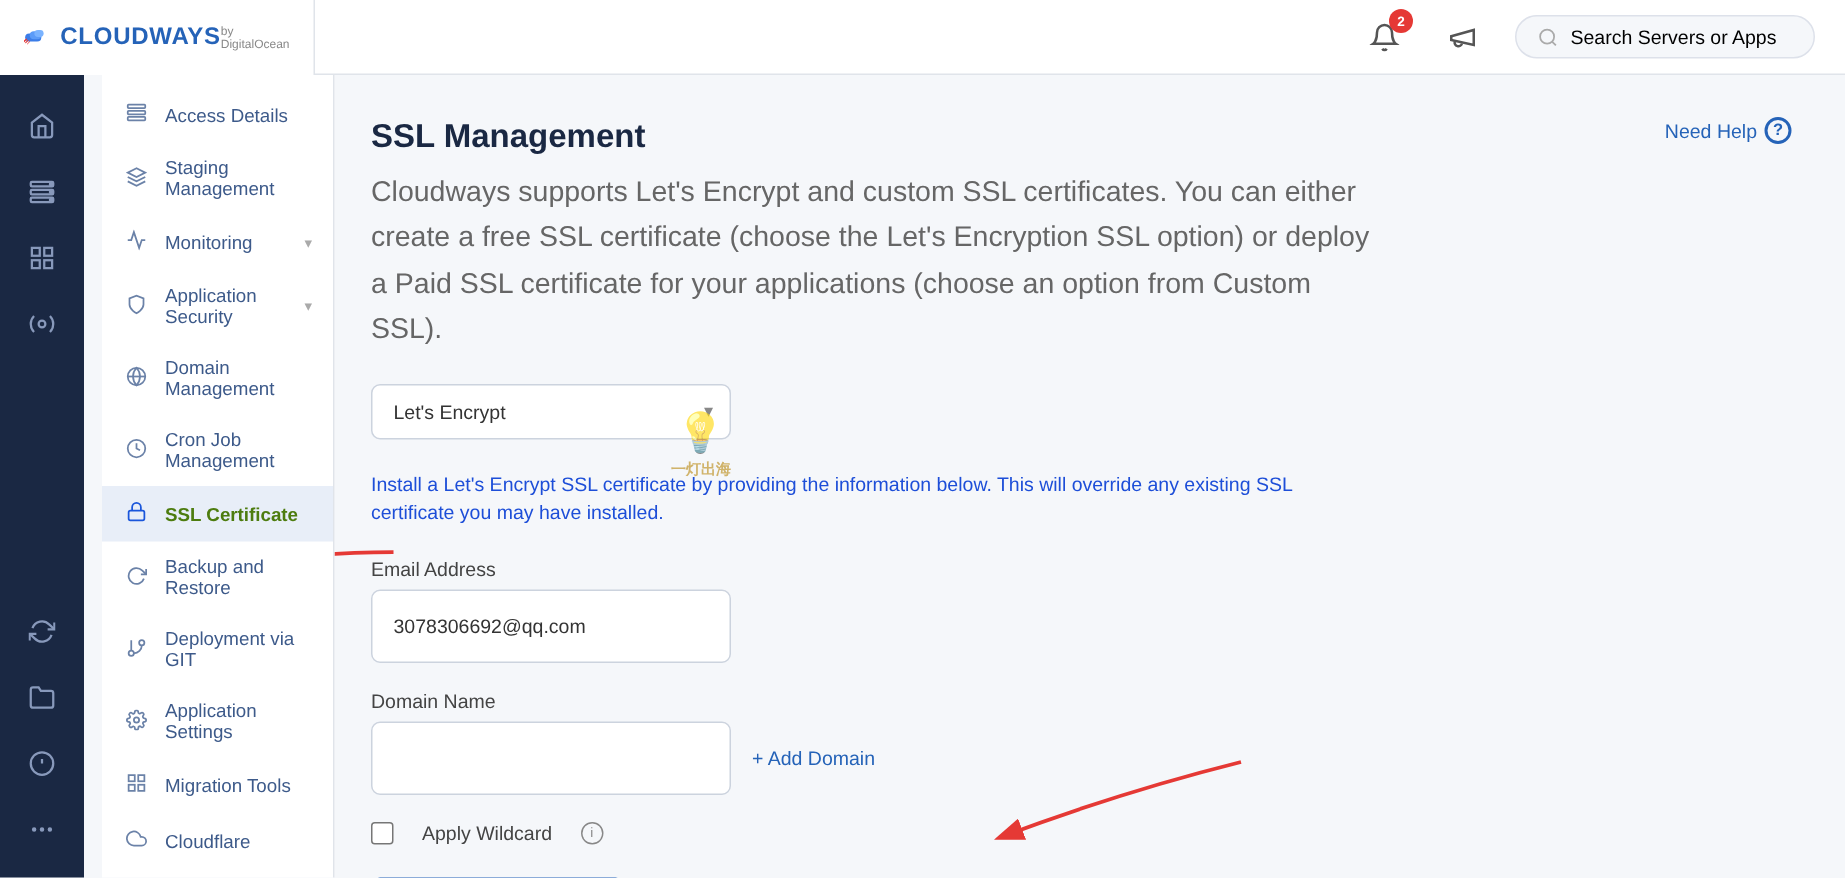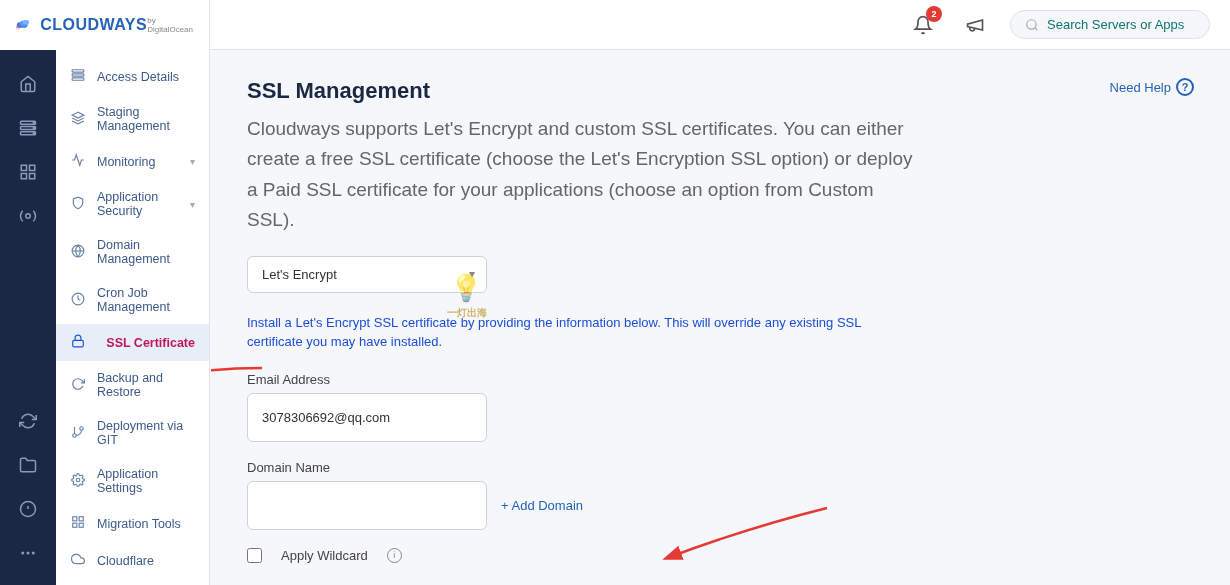--- a/index.html
+++ b/index.html
@@ -33,49 +33,49 @@
     .badge {
       position: absolute; top: -2px; right: -2px;
       background: #e53935; color: #fff; font-size: 9px; font-weight: 700;
       width: 16px; height: 16px; border-radius: 50%; display: flex; align-items: center; justify-content: center;
     }
     .search-bar {
       display: flex; align-items: center; gap: 8px;
       background: #f5f7fa; border: 1px solid #dde1ea; border-radius: 20px;
       padding: 6px 14px; cursor: pointer; min-width: 200px;
     }
-    .search-bar-text { color: #0f766e; font-size: 13px; }
+    .search-bar-text { color: #000000; font-size: 13px; }
 
     
     .icon-nav {
       position: fixed; top: 50px; left: 0; width: 56px; height: calc(585px - 50px);
       background: #1a2843; display: flex; flex-direction: column; align-items: center;
       padding-top: 14px; gap: 4px; z-index: 99;
     }
     .icon-nav-item {
       width: 40px; height: 40px; display: flex; align-items: center; justify-content: center;
       border-radius: 8px; cursor: pointer; color: #8899bb;
       font-size: 18px;
     }
     .icon-nav-bottom {
       margin-top: auto; margin-bottom: 12px;
       display: flex; flex-direction: column; align-items: center; gap: 4px;
     }
 
     
     .sidebar {
-      position: fixed; top: 50px; left: 55px; width: 155px; height: calc(585px - 50px);
+      position: fixed; top: 50px; left: 68px; width: 155px; height: calc(585px - 50px);
       background: #fff; border-right: 1px solid #e0e4ea; overflow-y: auto;
       padding-top: 8px; z-index: 98;
     }
     .sidebar-item {
       display: flex; align-items: center; gap: 10px;
       padding: 10px 14px; cursor: pointer; color: #3d5a8a; font-size: 12.5px;
     }
-    .sidebar-item.active { background: #e8eef8; color: #be185d; font-weight: 600; justify-content: space-between; }
+    .sidebar-item.active { background: #e8eef8; color: #4d7c0f; font-weight: 600; }
     .sidebar-item .si-icon { font-size: 14px; color: #6b82a8; min-width: 18px; text-align: center; }
     .sidebar-item.active .si-icon { color: #1a56db; }
     .sidebar-item .si-arrow { margin-left: auto; font-size: 10px; color: #aaa; }
 
     
     .main {
       margin-top: 50px; margin-left: 211px;
       flex: 1; padding: 28px 36px; overflow-y: auto; height: calc(585px - 50px);
       background: #f5f7fa;
     }

